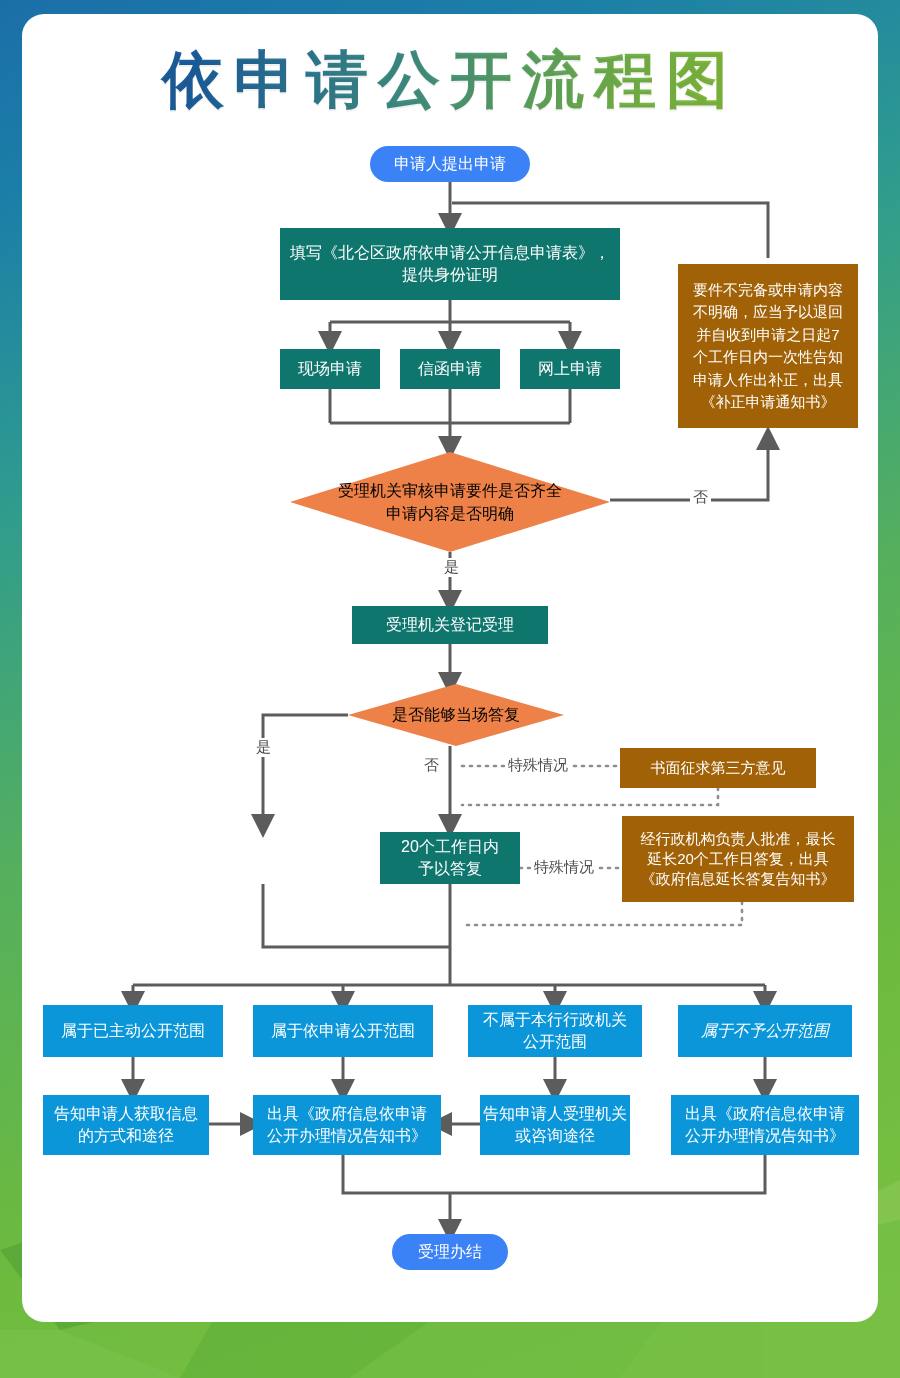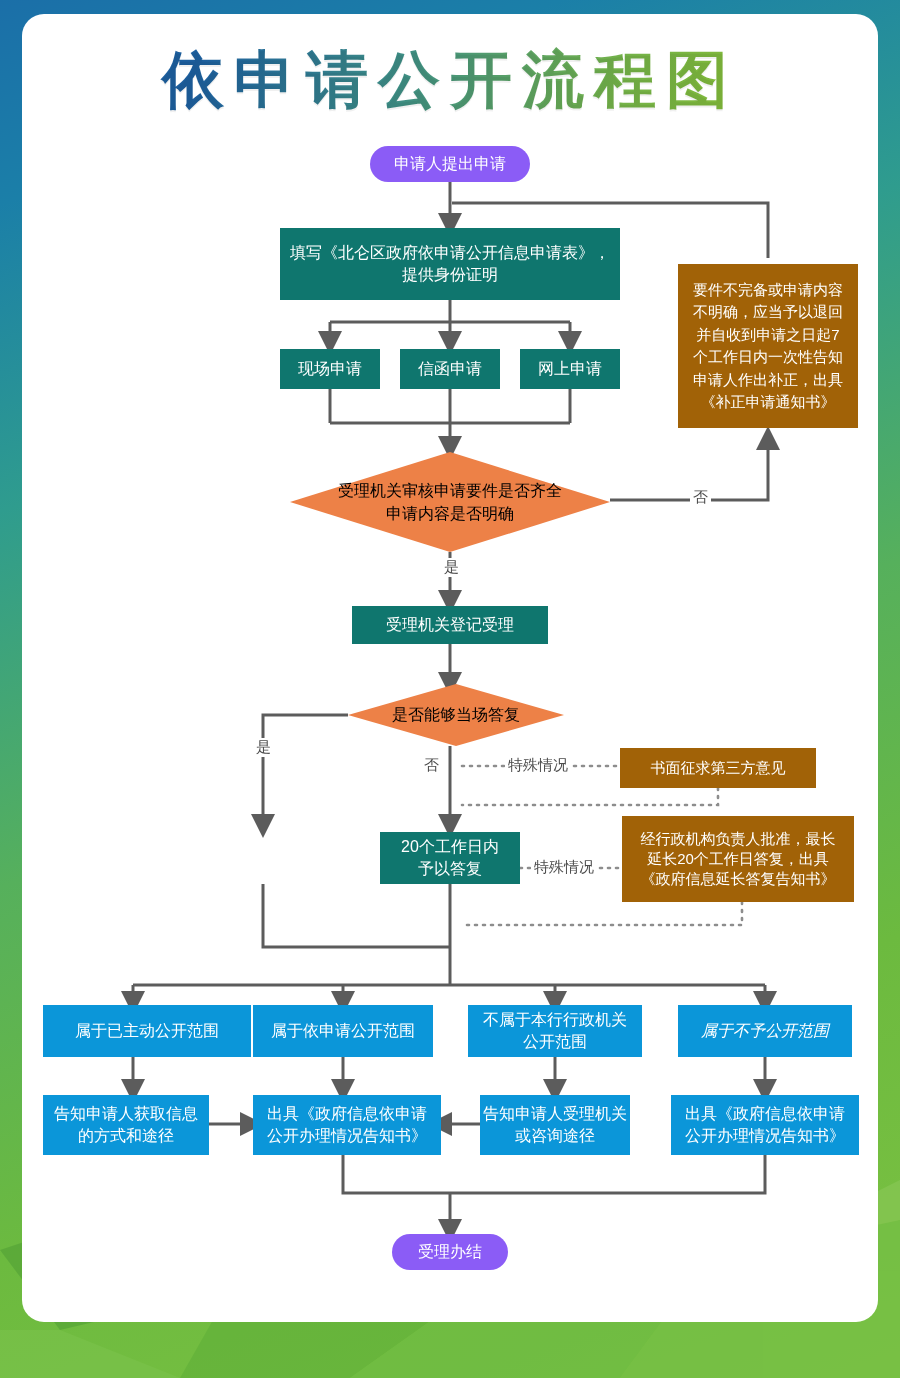--- a/index.html
+++ b/index.html
@@ -49,21 +49,21 @@
   .node{
     position:absolute;
     box-sizing:border-box;
     display:flex;align-items:center;justify-content:center;
     text-align:center;
     color:#ffffff;
     line-height:1.35;
     white-space:pre-line;
   }
   .n-pill{
-    background:#8b5cf6;
+    background:#3b82f6;
     border-radius:18px;
     font-size:16px;
   }
   .n-orange{background:#0f766e;font-size:16px;}
   .n-blue{background:#0b96d9;font-size:16px;}
   .n-pink{background:#a16207;font-size:15px;}
 
   .diamond-wrap{position:absolute;}
   .diamond-wrap svg{position:absolute;left:0;top:0;}
   .diamond-label{
@@ -233,21 +233,21 @@
 延长20个工作日答复，出具
 《政府信息延长答复告知书》</span>
   </div>
 
 
   <div class="node n-orange" style="left:380px;top:832px;width:140px;height:52px;">
     <span>20个工作日内
 予以答复</span>
   </div>
 
-  <div class="node n-blue" style="left:43px;top:1005px;width:208px;height:52px;">
+  <div class="node n-blue" style="left:43px;top:1005px;width:180px;height:52px;">
     <span>属于已主动公开范围</span>
   </div>
 
   <div class="node n-blue" style="left:253px;top:1005px;width:180px;height:52px;">
     <span>属于依申请公开范围</span>
   </div>
 
   <div class="node n-blue" style="left:468px;top:1005px;width:174px;height:52px;">
     <span>不属于本行行政机关
 公开范围</span>

